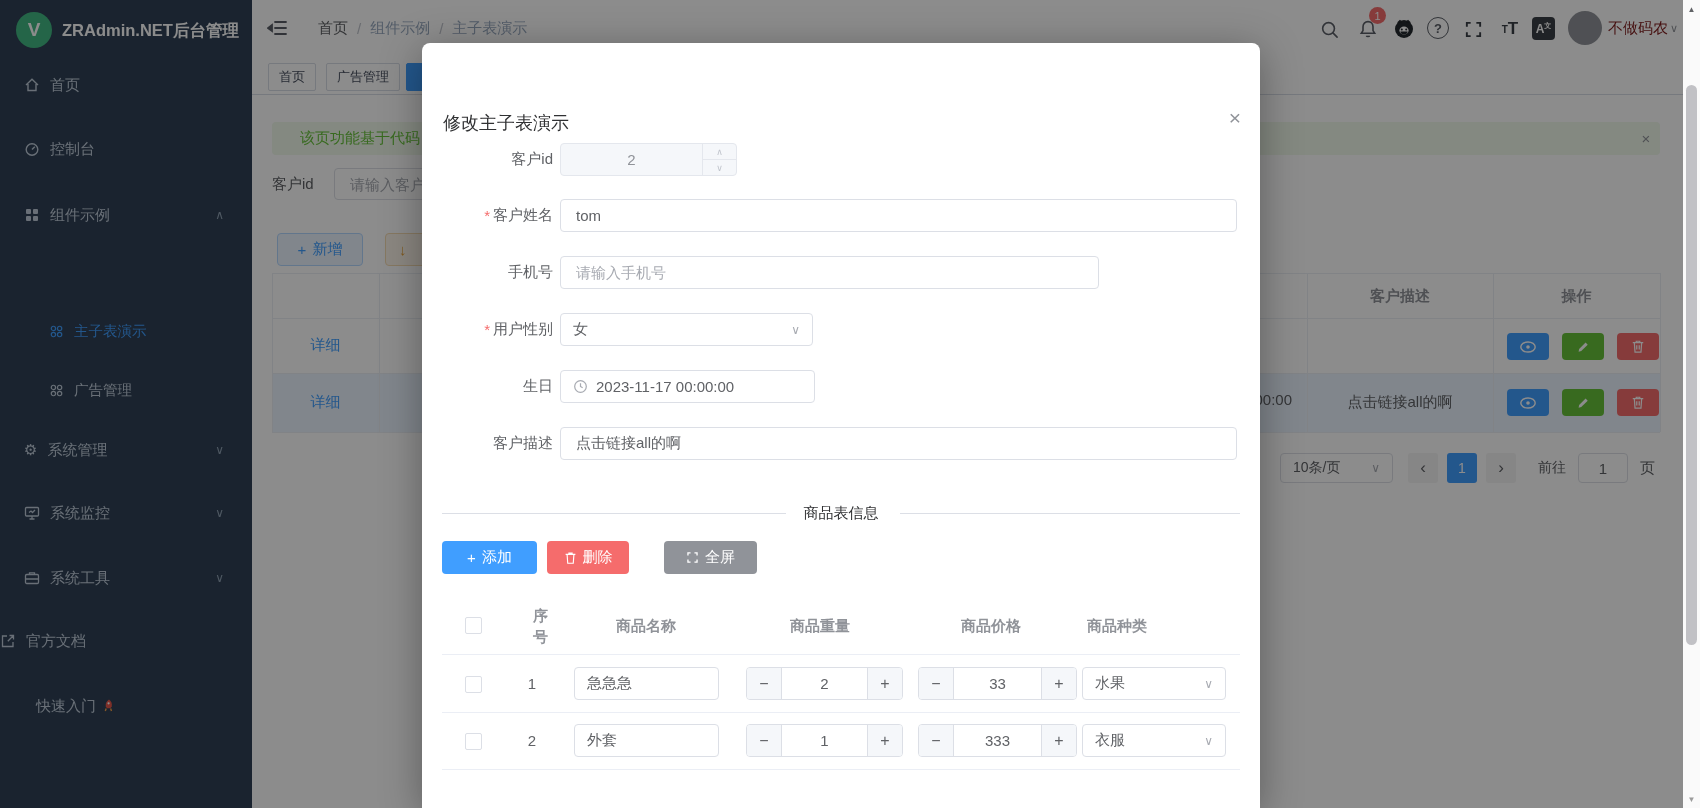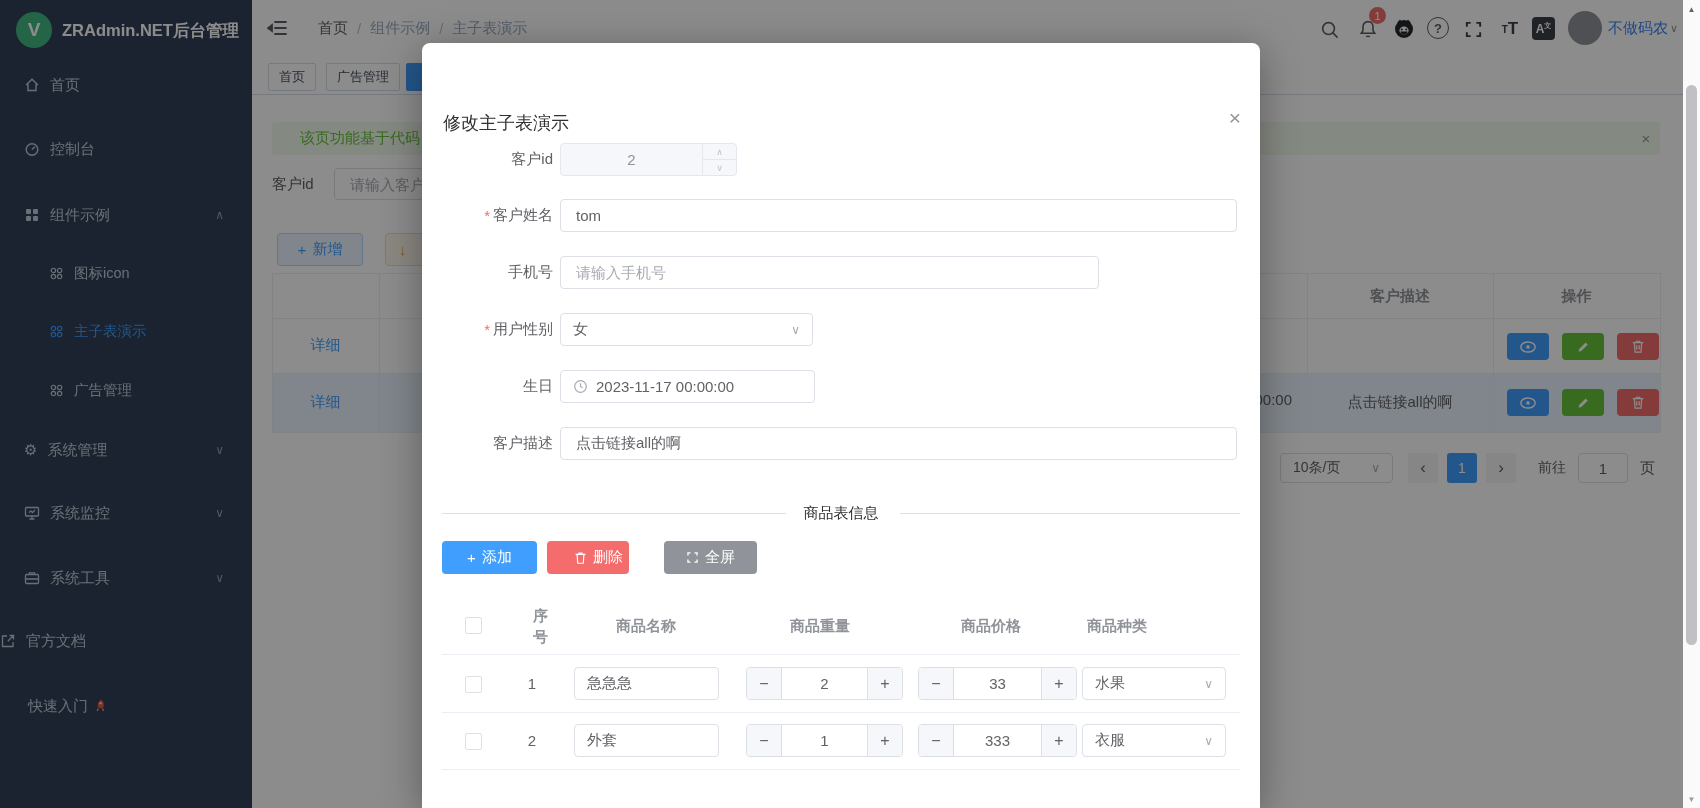--- a/index.html
+++ b/index.html
@@ -99,21 +99,21 @@
         </svg>
     </div>
     <div class="a ct" style="left:1245px;top:18px;width:26px;height:22px;color:#3a3f45;">
       <span style="font-size:10px;font-weight:bold;">T</span>
         <span style="font-size:17px;font-weight:bold;">T</span>
     </div>
     <div class="a ct" style="left:1280px;top:17px;width:23px;height:23px;background:#3a3f45;border-radius:4px;color:#fff;">
       <span style="font-size:12px;font-weight:bold;">A<span style="font-size:7px;vertical-align:super;">文</span></span>
     </div>
     <div class="a" style="left:1316px;top:11px;width:34px;height:34px;border-radius:50%;background:#909399;"></div>
-    <div class="a cl" style="left:1356px;top:0;height:57px;font-size:15px;color:#3b82f6;">不做码农</div>
+    <div class="a cl" style="left:1356px;top:0;height:57px;font-size:15px;color:#7f1d1d;">不做码农</div>
     <div class="a cl" style="left:1418px;top:0;height:57px;font-size:11px;color:#909399;">∨</div>
   </div>
 
   <div id="tabbar" class="a">
     <div class="tag" style="left:16px;">首页</div>
     <div class="tag" style="left:74px;">广告管理</div>
     <div class="tag" style="left:154px;width:60px;background:#409eff;border-color:#409eff;"></div>
   </div>
 
   <div class="a" style="left:272px;top:122px;width:1388px;height:33px;background:#f0f9eb;border-radius:4px;">
@@ -215,29 +215,20 @@
     <div class="a cl side-item" style="top:193px;padding-left:24px;">
       <svg width="16" height="16" viewBox="0 0 16 16">
           <rect x="2" y="2" width="5" height="5" rx="1" fill="#bfcbd9"></rect>
           <rect x="9" y="2" width="5" height="5" rx="1" fill="#bfcbd9"></rect>
           <rect x="2" y="9" width="5" height="5" rx="1" fill="#bfcbd9"></rect>
           <rect x="9" y="9" width="5" height="5" rx="1" fill="#bfcbd9"></rect>
         </svg>
       <span class="txt">组件示例</span>
       <span class="side-chev">∧</span>
     </div>
-    <div class="a cl side-item" style="top:251px;padding-left:49px;font-size:14.5px;">
-      <svg width="15" height="15" viewBox="0 0 16 16">
-          <circle cx="4.7" cy="4.7" r="2.3" fill="none" stroke="#bfcbd9" stroke-width="1.3"></circle>
-          <circle cx="11.3" cy="4.7" r="2.3" fill="none" stroke="#bfcbd9" stroke-width="1.3"></circle>
-          <circle cx="4.7" cy="11.3" r="2.3" fill="none" stroke="#bfcbd9" stroke-width="1.3"></circle>
-          <circle cx="11.3" cy="11.3" r="2.3" fill="none" stroke="#bfcbd9" stroke-width="1.3"></circle>
-        </svg>
-      <span class="txt">图标icon</span>
-    </div>
     <div class="a cl side-item" style="top:309px;padding-left:49px;font-size:14.5px;color:#409eff;">
       <svg width="15" height="15" viewBox="0 0 16 16">
           <circle cx="4.7" cy="4.7" r="2.3" fill="none" stroke="#409eff" stroke-width="1.3"></circle>
           <circle cx="11.3" cy="4.7" r="2.3" fill="none" stroke="#409eff" stroke-width="1.3"></circle>
           <circle cx="4.7" cy="11.3" r="2.3" fill="none" stroke="#409eff" stroke-width="1.3"></circle>
           <circle cx="11.3" cy="11.3" r="2.3" fill="none" stroke="#409eff" stroke-width="1.3"></circle>
         </svg>
       <span class="txt">主子表演示</span>
     </div>
     <div class="a cl side-item" style="top:368px;padding-left:49px;font-size:14.5px;">
@@ -270,21 +261,21 @@
       <span class="txt">系统工具</span>
       <span class="side-chev">∨</span>
     </div>
     <div class="a cl side-item" style="top:619px;">
       <svg width="16" height="16" viewBox="0 0 16 16">
           <path d="M7 3H2.5v10.5H13V9M9.5 2.5H13.5V6.5M13.2 2.8L7.8 8.2" fill="none" stroke="#bfcbd9" stroke-width="1.3"></path>
         </svg>
       <span class="txt">官方文档</span>
     </div>
     <div class="a cl side-item" style="top:684px;padding-left:24px;">
-      <span class="txt" style="margin-left:4px;">快速入门</span>
+      <span class="txt" style="margin-left:12px;">快速入门</span>
       <svg width="16" height="16" viewBox="0 0 16 16" style="margin-left:4px;">
           <path d="M9 1.5c2.4 1.6 3.3 4.2 2.7 7.2l-1.4 1.5H7L5.8 8.7C5.2 5.7 6.6 3.1 9 1.5z" fill="#e8574a"></path>
           <circle cx="8.6" cy="5.3" r="1.1" fill="#fff"></circle>
           <path d="M6.2 10.6L5.3 13M10.6 10.6l.9 2.4" stroke="#f0a04b" stroke-width="1.4"></path>
         </svg>
     </div>
   </div>
 
   <div id="dim" class="a"></div>
 
@@ -340,21 +331,21 @@
     <input class="a inp" style="left: 138px; top: 384px; width: 677px;" value="点击链接all的啊">
 
     <div class="a" style="left:20px;top:470px;width:350px;height:1px;background:#dcdfe6;"></div>
     <div class="a ct" style="left:364px;top:460px;width:110px;height:20px;font-size:15px;color:#303133;background:#fff;">商品表信息</div>
     <div class="a" style="left:478px;top:470px;width:340px;height:1px;background:#dcdfe6;"></div>
 
     <button class="btn a" style="left:20px;top:498px;width:95px;height:33px;background:#409eff;">
       <span>+</span>
         <span>添加</span>
     </button>
-    <button class="btn a" style="left:125px;top:498px;width:82px;height:33px;background:#f56c6c;justify-content:flex-end;">
+    <button class="btn a" style="left:125px;top:498px;width:82px;height:33px;background:#f56c6c;">
       <svg width="13" height="14" viewBox="0 0 16 17">
           <path d="M2 4h12M6 4V2.5h4V4M3.8 4l.8 11h6.8l.8-11" fill="none" stroke="#fff" stroke-width="1.4"></path>
         </svg>
       <span>删除</span>
     </button>
     <button class="btn a" style="left:242px;top:498px;width:93px;height:33px;background:#909399;">
       <svg width="13" height="13" viewBox="0 0 20 20">
           <path d="M3 7V3h4M13 3h4v4M17 13v4h-4M7 17H3v-4" fill="none" stroke="#fff" stroke-width="2"></path>
         </svg>
       <span>全屏</span>

